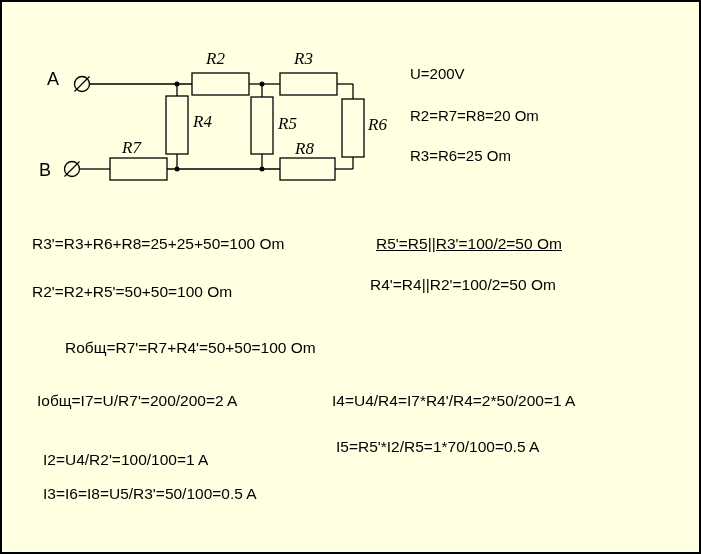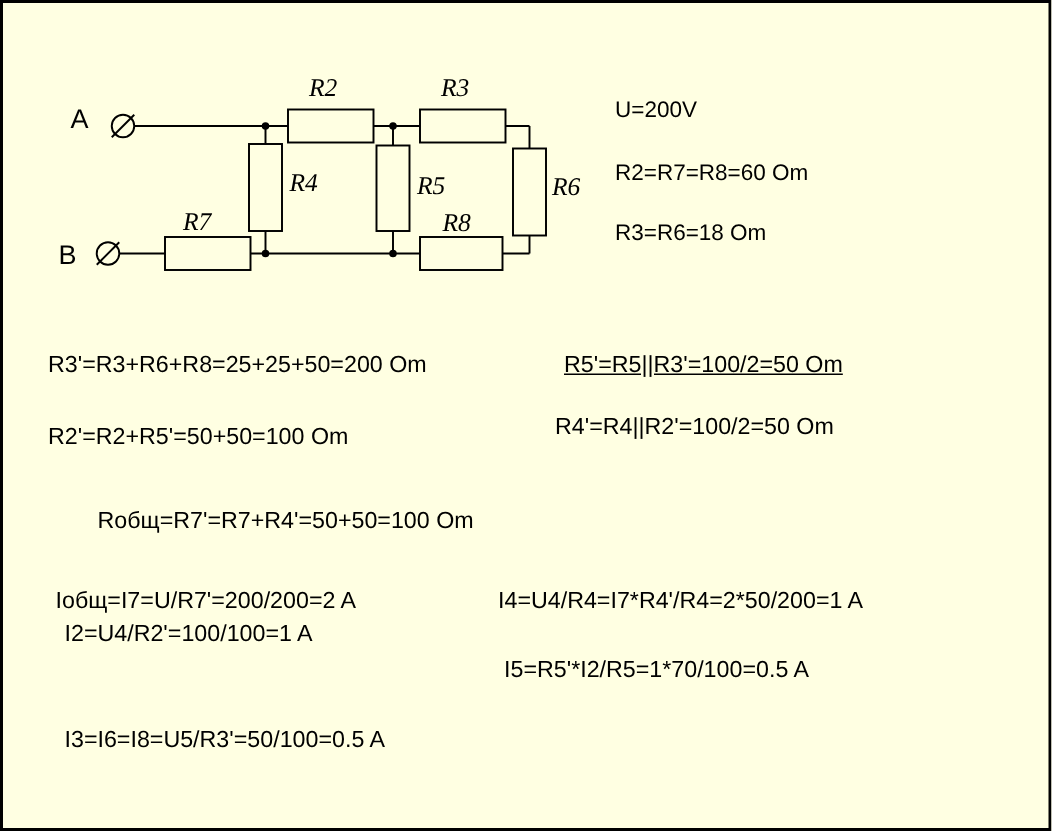--- a/index.html
+++ b/index.html
@@ -99,27 +99,27 @@
     <text class="rlabel" x="204" y="62">R2</text>
     <text class="rlabel" x="292" y="62">R3</text>
     <text class="rlabel" x="191" y="125">R4</text>
     <text class="rlabel" x="276" y="127">R5</text>
     <text class="rlabel" x="366" y="128">R6</text>
     <text class="rlabel" x="120" y="151">R7</text>
     <text class="rlabel" x="293" y="152">R8</text>
   </svg>
 
   <div class="given-line" style="left:408px; top:39px;">U=200V</div>
-  <div class="given-line" style="left:408px; top:81px;">R2=R7=R8=60 Om</div>
-  <div class="given-line" style="left:408px; top:121px;">R3=R6=18 Om</div>
+  <div class="given-line" style="left:408px; top:81px;">R2=R7=R8=20 Om</div>
+  <div class="given-line" style="left:408px; top:121px;">R3=R6=25 Om</div>
 
-  <div class="calc-line" style="left:30px;  top:233px;">R3'=R3+R6+R8=25+25+50=200 Om</div>
+  <div class="calc-line" style="left:30px;  top:233px;">R3'=R3+R6+R8=25+25+50=100 Om</div>
   <div class="calc-line" style="left:374px; top:233px;text-decoration:underline;">R5'=R5||R3'=100/2=50 Om</div>
   <div class="calc-line" style="left:30px;  top:281px;">R2'=R2+R5'=50+50=100 Om</div>
   <div class="calc-line" style="left:368px; top:274px;">R4'=R4||R2'=100/2=50 Om</div>
   <div class="calc-line" style="left:27px;  top:337px;margin-left:36px;">Rобщ=R7'=R7+R4'=50+50=100 Om</div>
   <div class="calc-line" style="left:35px;  top:390px;">Iобщ=I7=U/R7'=200/200=2 A</div>
   <div class="calc-line" style="left:330px; top:390px;">I4=U4/R4=I7*R4'/R4=2*50/200=1 A</div>
-  <div class="calc-line" style="left:41px;  top:412px;text-align:right;">I2=U4/R2'=100/100=1 A</div>
+  <div class="calc-line" style="left:41px;  top:449px;text-align:right;">I2=U4/R2'=100/100=1 A</div>
   <div class="calc-line" style="left:334px; top:436px;">I5=R5'*I2/R5=1*70/100=0.5 A</div>
   <div class="calc-line" style="left:41px;  top:483px;text-align:center;">I3=I6=I8=U5/R3'=50/100=0.5 A</div>
 
 </div>
 
 </body></html>

